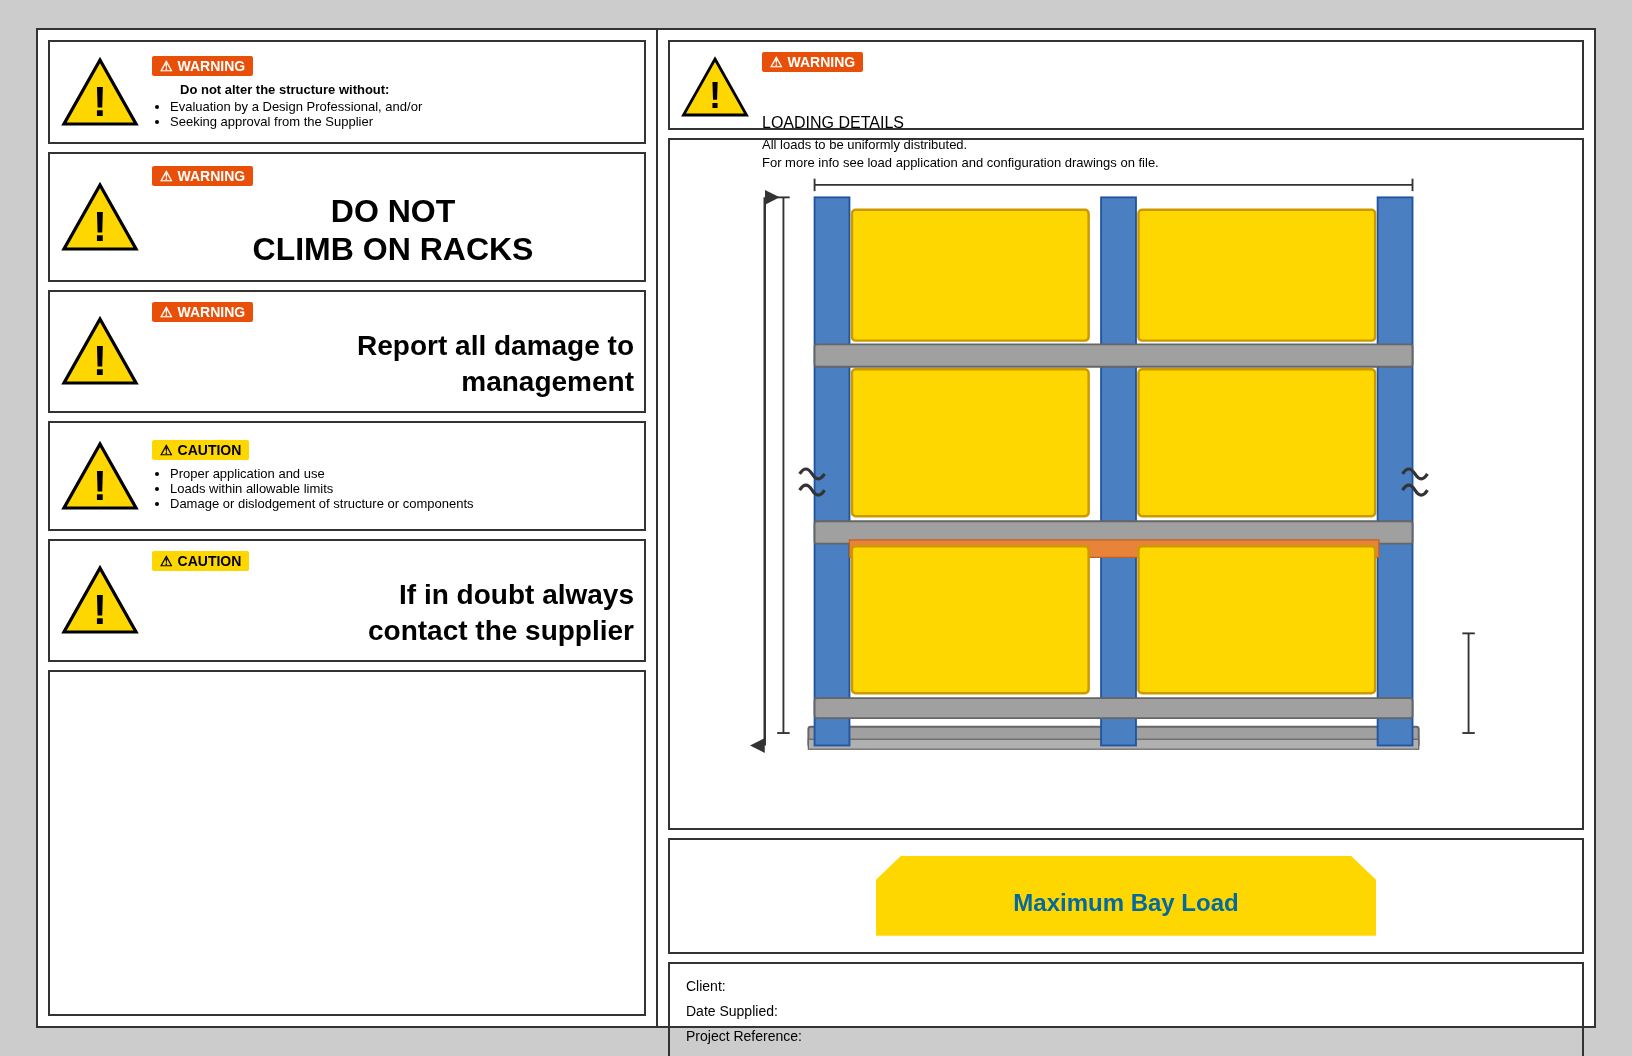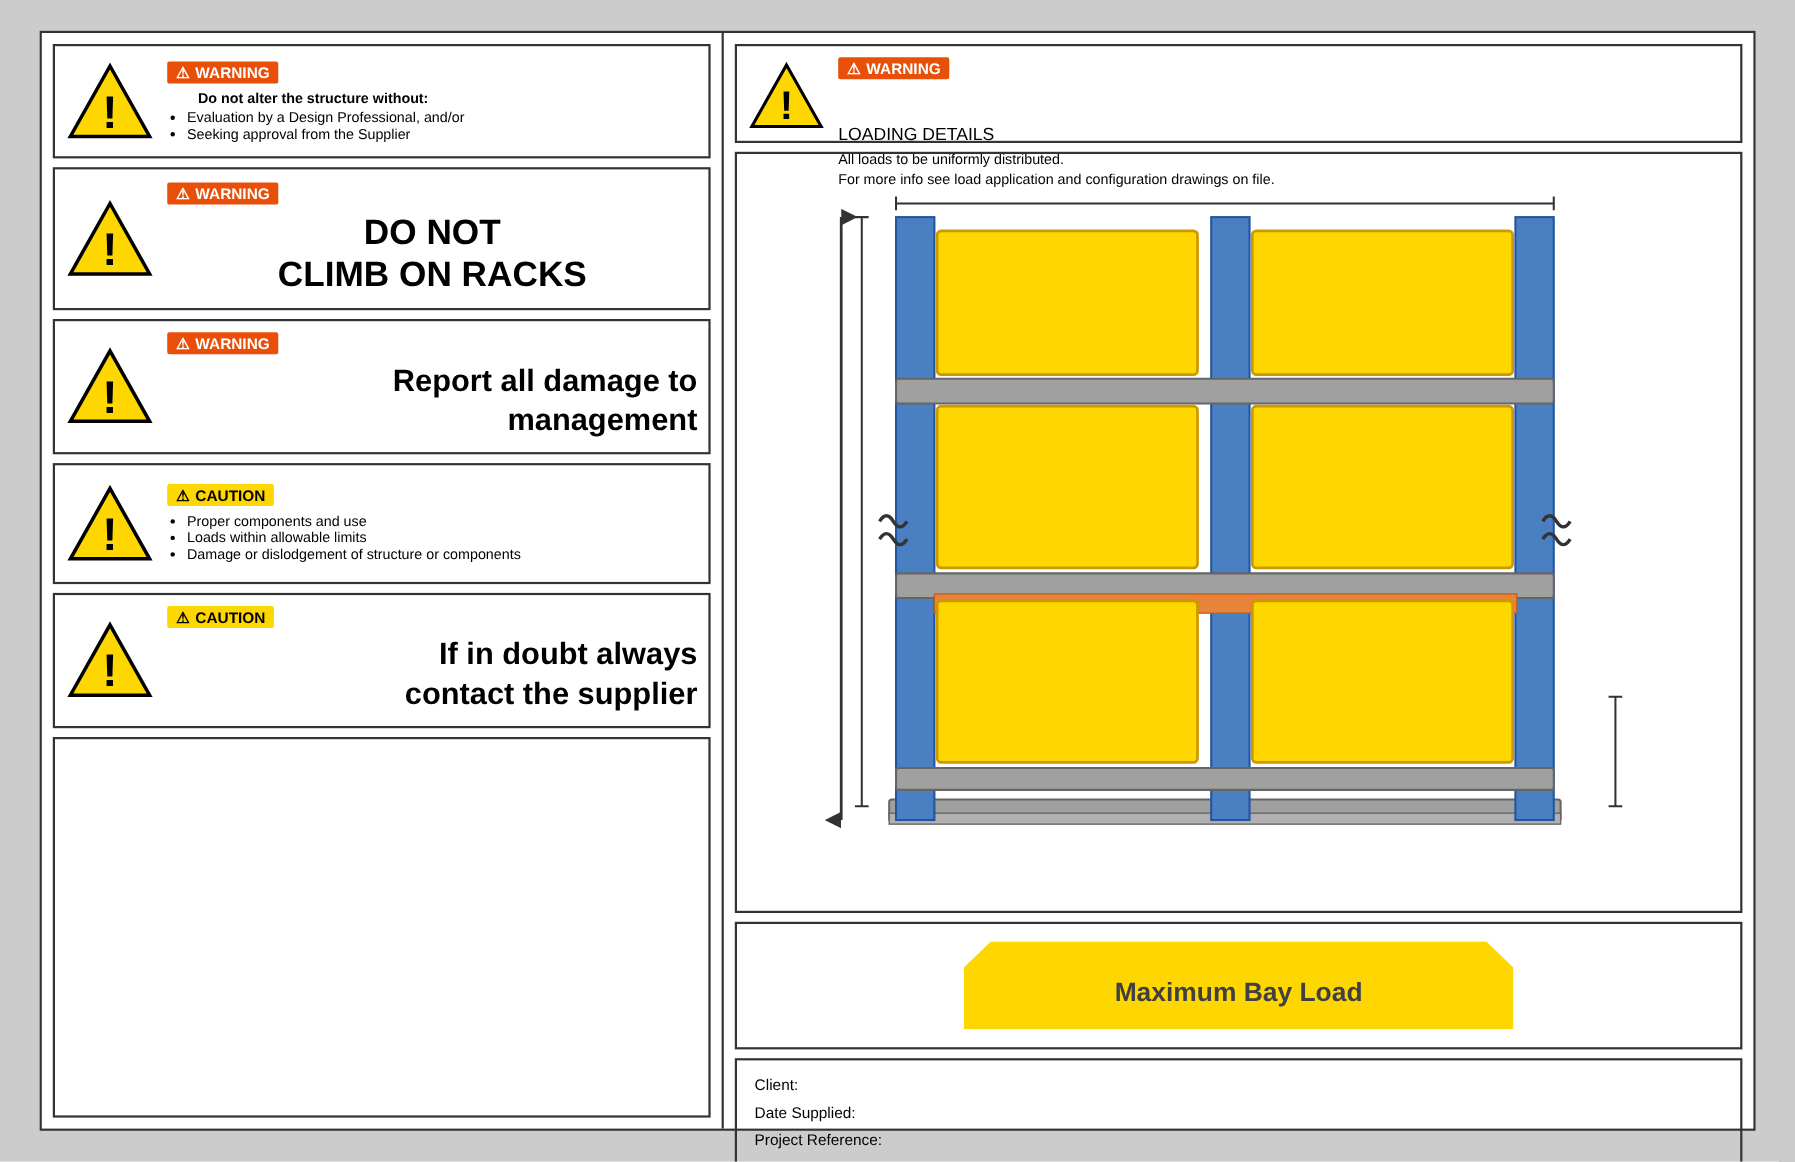--- a/index.html
+++ b/index.html
@@ -147,21 +147,21 @@
       clip-path: polygon(0% 30%, 5% 0%, 95% 0%, 100% 30%, 100% 100%, 0% 100%);
       width: 500px;
       height: 80px;
       display: flex;
       align-items: center;
       justify-content: center;
     }
     .max-bay-label {
       font-size: 24px;
       font-weight: bold;
-      color: #404040;
+      color: #0369a1;
       padding-top: 15px;
     }
     
     .client-info {
       border: 2px solid #333;
       padding: 10px 16px;
       font-size: 14px;
       line-height: 1.8;
     }
   </style>
@@ -233,21 +233,21 @@
           <text x="50" y="75" text-anchor="middle" font-size="52" font-weight="900" fill="black">!</text>
         </svg>
       </div>
       <div class="warning-content">
         <div class="badge caution">
           <span class="badge-exclaim">⚠</span>
           <span>CAUTION</span>
         </div>
         <div class="warning-text">
           <ul>
-            <li>Proper components and use</li>
+            <li>Proper application and use</li>
             <li>Loads within allowable limits</li>
             <li>Damage or dislodgement of structure or components</li>
           </ul>
         </div>
       </div>
     </div>
 
     <div class="warning-box" style="min-height:120px;">
       <div class="triangle-icon">
         <svg viewBox="0 0 100 90" xmlns="http://www.w3.org/2000/svg">

